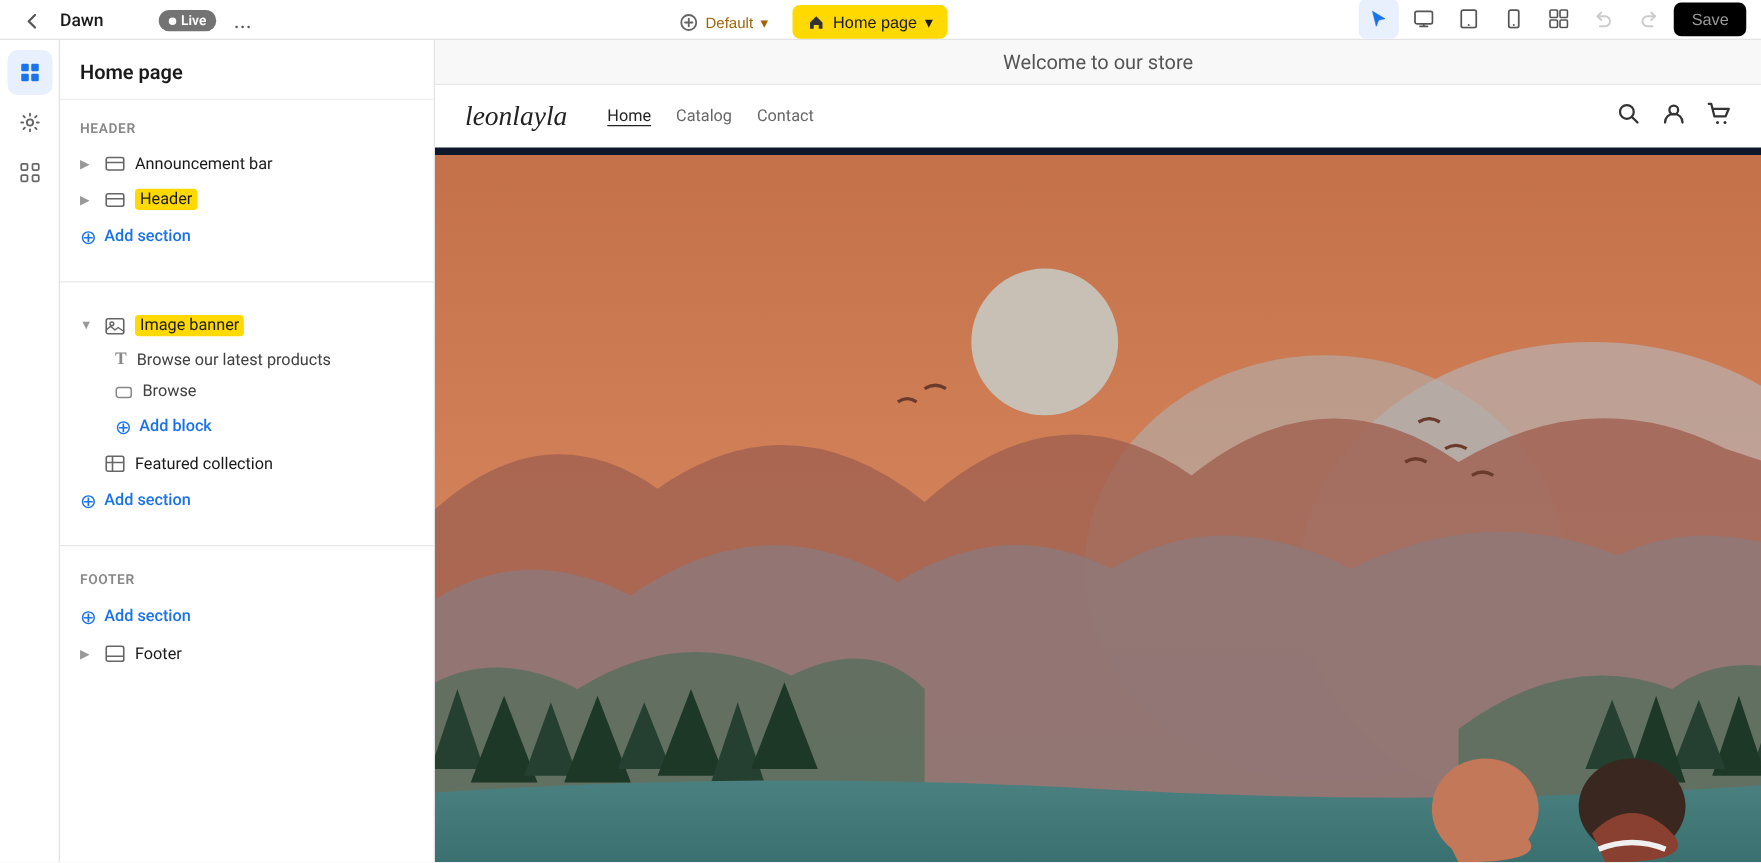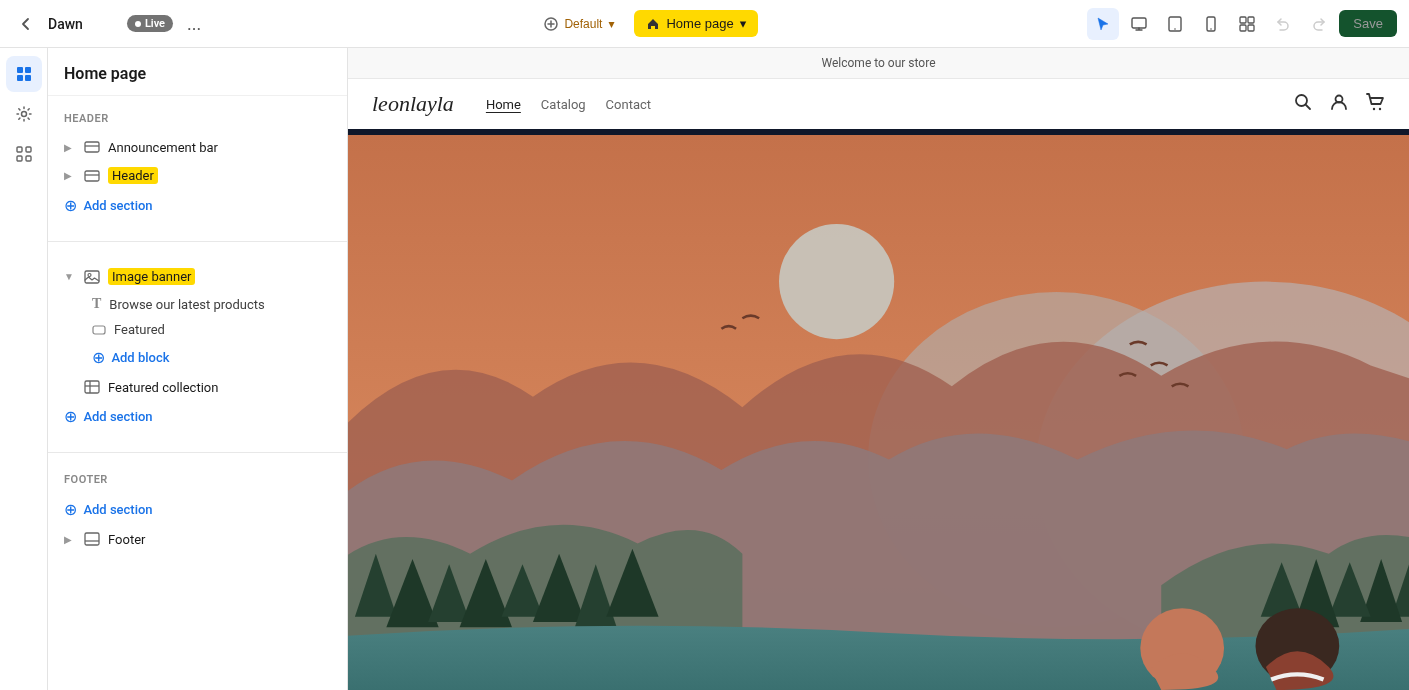--- a/index.html
+++ b/index.html
@@ -1,38 +1,38 @@
 <!DOCTYPE html>
 <html><head>
   <meta charset="utf-8">
   <style>
     * { box-sizing: border-box; margin: 0; padding: 0; }
     body { font-family: -apple-system, BlinkMacSystemFont, 'Segoe UI', Roboto, sans-serif; background: #f6f6f7; display: flex; flex-direction: column; height: 690px; overflow: hidden; }
 
     
     .topbar {
-      display: flex; align-items: center; height: 48px; background: #fff;
+      display: flex; align-items: flex-end; height: 32px; background: #fff;
       border-bottom: 1px solid #e3e3e3; padding: 0 12px; gap: 8px; flex-shrink: 0;
     }
     .topbar-left { display: flex; align-items: center; gap: 8px; }
     .back-icon { width: 28px; height: 28px; display: flex; align-items: center; justify-content: center; cursor: pointer; color: #444; font-size: 18px; }
     .store-name { font-size: 14px; font-weight: 500; color: #1a1a1a; }
     .live-badge { background: #737373; color: #fff; font-size: 11px; font-weight: 600; border-radius: 20px; padding: 2px 8px; display: flex; align-items: center; gap: 4px; margin-left: 36px; }
     .live-dot { width: 6px; height: 6px; background: #fff; border-radius: 50%; }
     .more-btn { font-size: 18px; color: #555; cursor: pointer; padding: 4px 6px; }
     .topbar-center { flex: 1; display: flex; align-items: center; justify-content: center; gap: 12px; }
     .default-btn { display: flex; align-items: center; gap: 6px; font-size: 12px; color: #a16207; background: none; border: none; cursor: pointer; padding: 4px 8px; border-radius: 6px; }
     .home-page-btn {
       display: flex; align-items: center; gap: 6px; background: #ffd900; border: none;
       border-radius: 6px; padding: 6px 12px; font-size: 13px; font-weight: 500; cursor: pointer; color: #1a1a1a;
     }
     .topbar-right { display: flex; align-items: center; gap: 4px; }
     .icon-btn { width: 32px; height: 32px; display: flex; align-items: center; justify-content: center; border: none; background: none; cursor: pointer; border-radius: 6px; color: #555; font-size: 16px; }
     .icon-btn.active { background: #e8f0fe; color: #1a73e8; }
-    .save-btn { background: #14532d; color: #999; border: none; border-radius: 6px; padding: 6px 14px; font-size: 13px; font-weight: 500; cursor: not-allowed; }
+    .save-btn { background: #000000; color: #999; border: none; border-radius: 6px; padding: 6px 14px; font-size: 13px; font-weight: 500; cursor: not-allowed; }
 
     
     .main { display: flex; flex: 1; overflow: hidden; }
 
     
     .icon-sidebar {
       width: 48px; background: #fff; border-right: 1px solid #e3e3e3;
       display: flex; flex-direction: column; align-items: center; padding-top: 8px; gap: 4px;
     }
     .icon-sidebar-btn { width: 36px; height: 36px; display: flex; align-items: center; justify-content: center; border-radius: 8px; cursor: pointer; color: #666; font-size: 16px; border: none; background: none; }
@@ -61,21 +61,21 @@
     .sub-item .sub-icon { font-size: 13px; color: #888; }
     .sub-item .sub-label { font-size: 13px; color: #404040; }
 
     .divider { height: 1px; background: #e8e8e8; margin: 4px 0; }
 
     
     .preview { flex: 1; background: #e8e8e8; overflow: hidden; display: flex; flex-direction: column; }
     .preview-inner { flex: 1; background: #fff; overflow: hidden; display: flex; flex-direction: column; }
 
     
-    .store-topbar { background: #f8f8f8; text-align: center; padding: 8px; font-size: 12px; color: #555; border-bottom: 1px solid #e8e8e8; flex-shrink: 0; }
+    .store-topbar { background: #f8f8f8; text-align: center; padding: 8px; font-size: 16px; color: #555; border-bottom: 1px solid #e8e8e8; flex-shrink: 0; }
     .store-nav { display: flex; align-items: center; padding: 12px 24px; border-bottom: 6px solid #0f172a; flex-shrink: 0; }
     .store-logo { font-size: 22px; font-style: italic; color: #222; font-family: Georgia, serif; margin-right: 32px; }
     .store-nav-links { display: flex; gap: 20px; }
     .store-nav-link { font-size: 13px; color: #666; text-decoration: none; cursor: pointer; }
     .store-nav-link.active { color: #222; text-decoration: underline; text-underline-offset: 3px; }
     .store-nav-icons { margin-left: auto; display: flex; gap: 16px; color: #333; font-size: 18px; }
     .store-hero { flex: 1; overflow: hidden; position: relative; }
 
     
     .hero-svg { width: 100%; height: 100%; }
@@ -238,21 +238,21 @@
 
         <div class="sub-item">
           <span class="sub-icon" style="font-family: serif; font-weight: bold; font-size: 14px;">T</span>
           <span class="sub-label">Browse our latest products</span>
         </div>
 
         <div class="sub-item">
           <svg width="14" height="14" viewBox="0 0 14 14" fill="none">
               <rect x="1" y="3" width="12" height="8" rx="2" stroke="#888" stroke-width="1.2"></rect>
             </svg>
-          <span class="sub-label">Featured</span>
+          <span class="sub-label">Browse</span>
         </div>
 
         <div class="add-section-btn" style="padding-left: 44px;">
           <span class="plus-icon">⊕</span>
           <span>Add block</span>
         </div>
 
         <div class="section-item">
           <span class="expand-icon"></span>
           <svg width="16" height="16" viewBox="0 0 16 16" fill="none">

